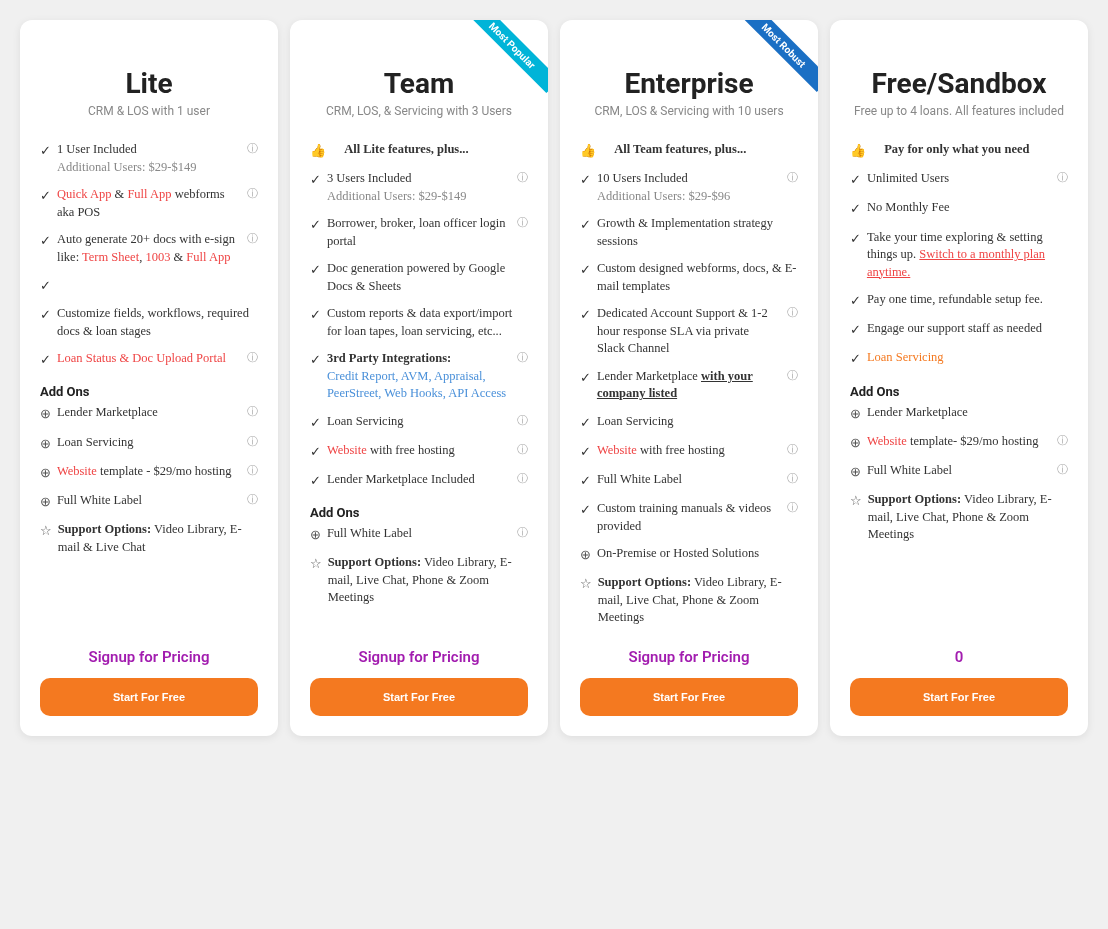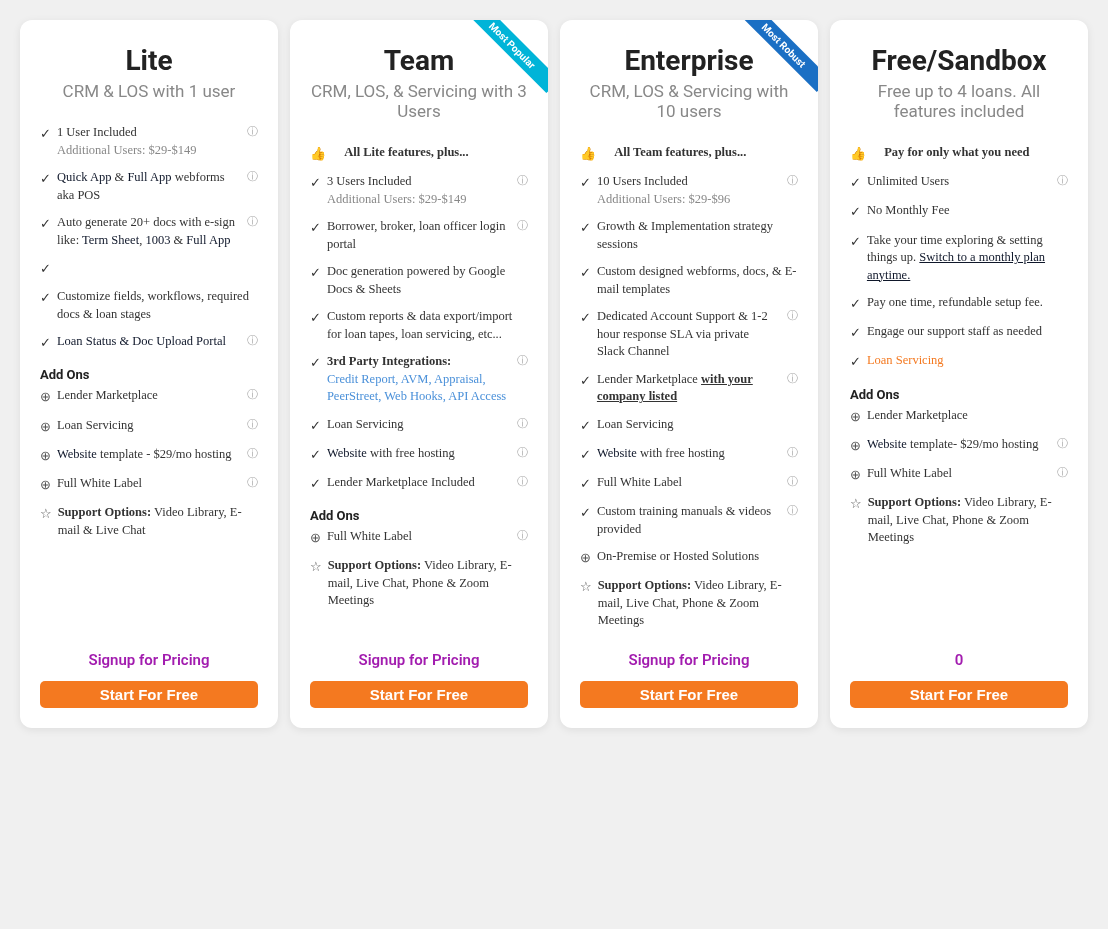--- a/index.html
+++ b/index.html
@@ -25,23 +25,24 @@
       box-shadow: 0 2px 8px rgba(0,0,0,0.08);
       position: relative;
       overflow: hidden;
     }
     .plan-title {
       font-size: 28px;
       font-weight: 700;
       color: #222;
       text-align: center;
       margin-bottom: 4px;
+      margin-top: 23px;
     }
     .plan-subtitle {
-      font-size: 17px;
+      font-size: 12px;
       color: #888;
       text-align: center;
       margin-bottom: 18px;
     }
     .features-list {
       list-style: none;
       flex: 1;
     }
     .feature-item {
       display: flex;
@@ -60,38 +61,38 @@
     .check-icon { color: #333; }
     .plus-icon { color: #555; }
     .star-icon { color: #555; }
     .info-icon {
       color: #aaa;
       font-size: 11px;
       margin-left: 2px;
       flex-shrink: 0;
     }
     .feature-text { flex: 1; font-family: Liberation Serif, serif; }
-    .link-blue { color: #0f172a; text-decoration: none; }
+    .link-blue { color: #ef4444; text-decoration: none; }
     .link-underline { text-decoration: underline; }
     .signup-text {
       text-align: center;
       color: #a21caf;
       font-size: 15px;
       font-weight: 600;
       margin: 16px 0 12px;
     }
     .cta-button {
       display: block;
       width: 100%;
       background: #f47920;
       color: #fff;
       border: none;
-      border-radius: 5px;
-      padding: 5px;
-      font-size: 15px;
+      border-radius: 10px;
+      padding: 13px;
+      font-size: 11px;
       font-weight: 600;
       cursor: pointer;
       text-align: center;
     }
     .badge {
       position: absolute;
       top: 0;
       right: 0;
       width: 80px;
       height: 80px;

